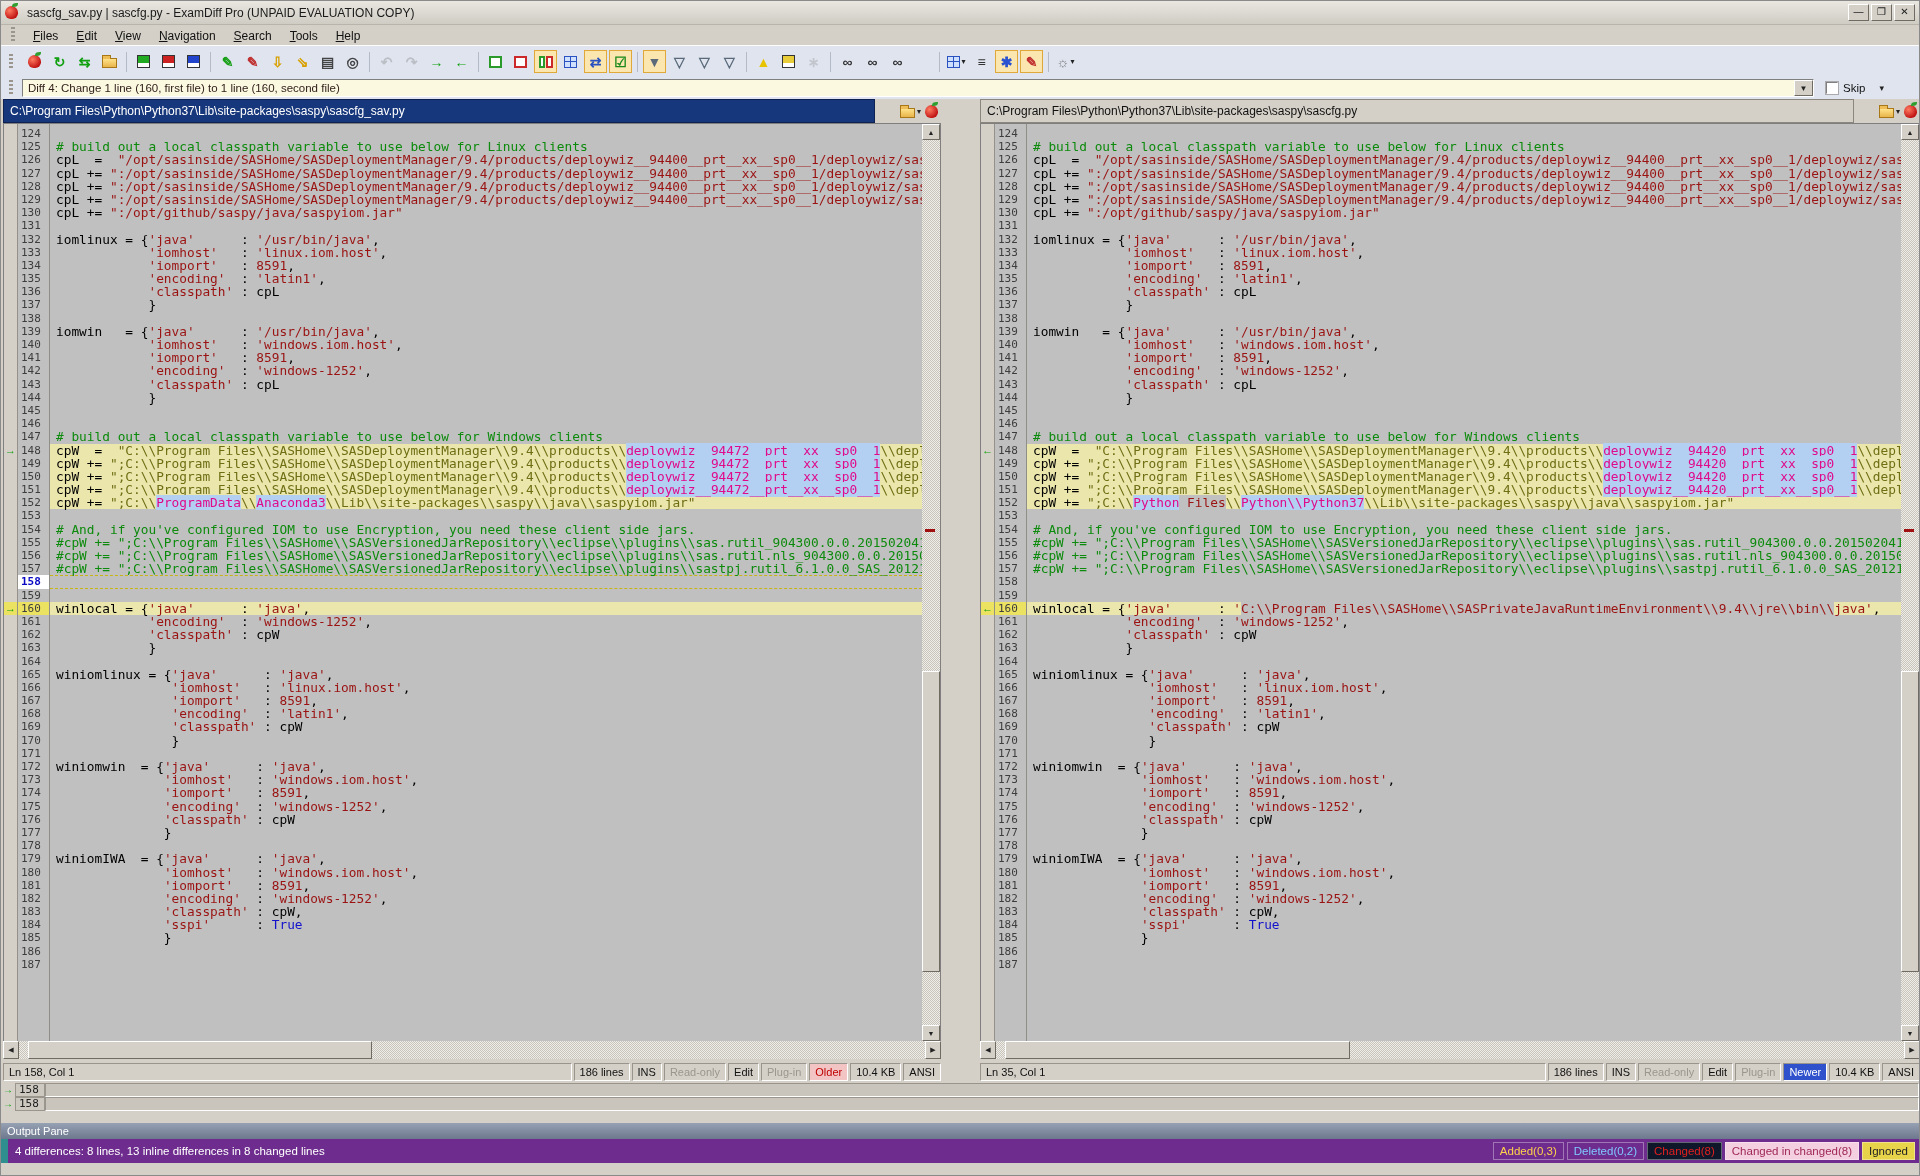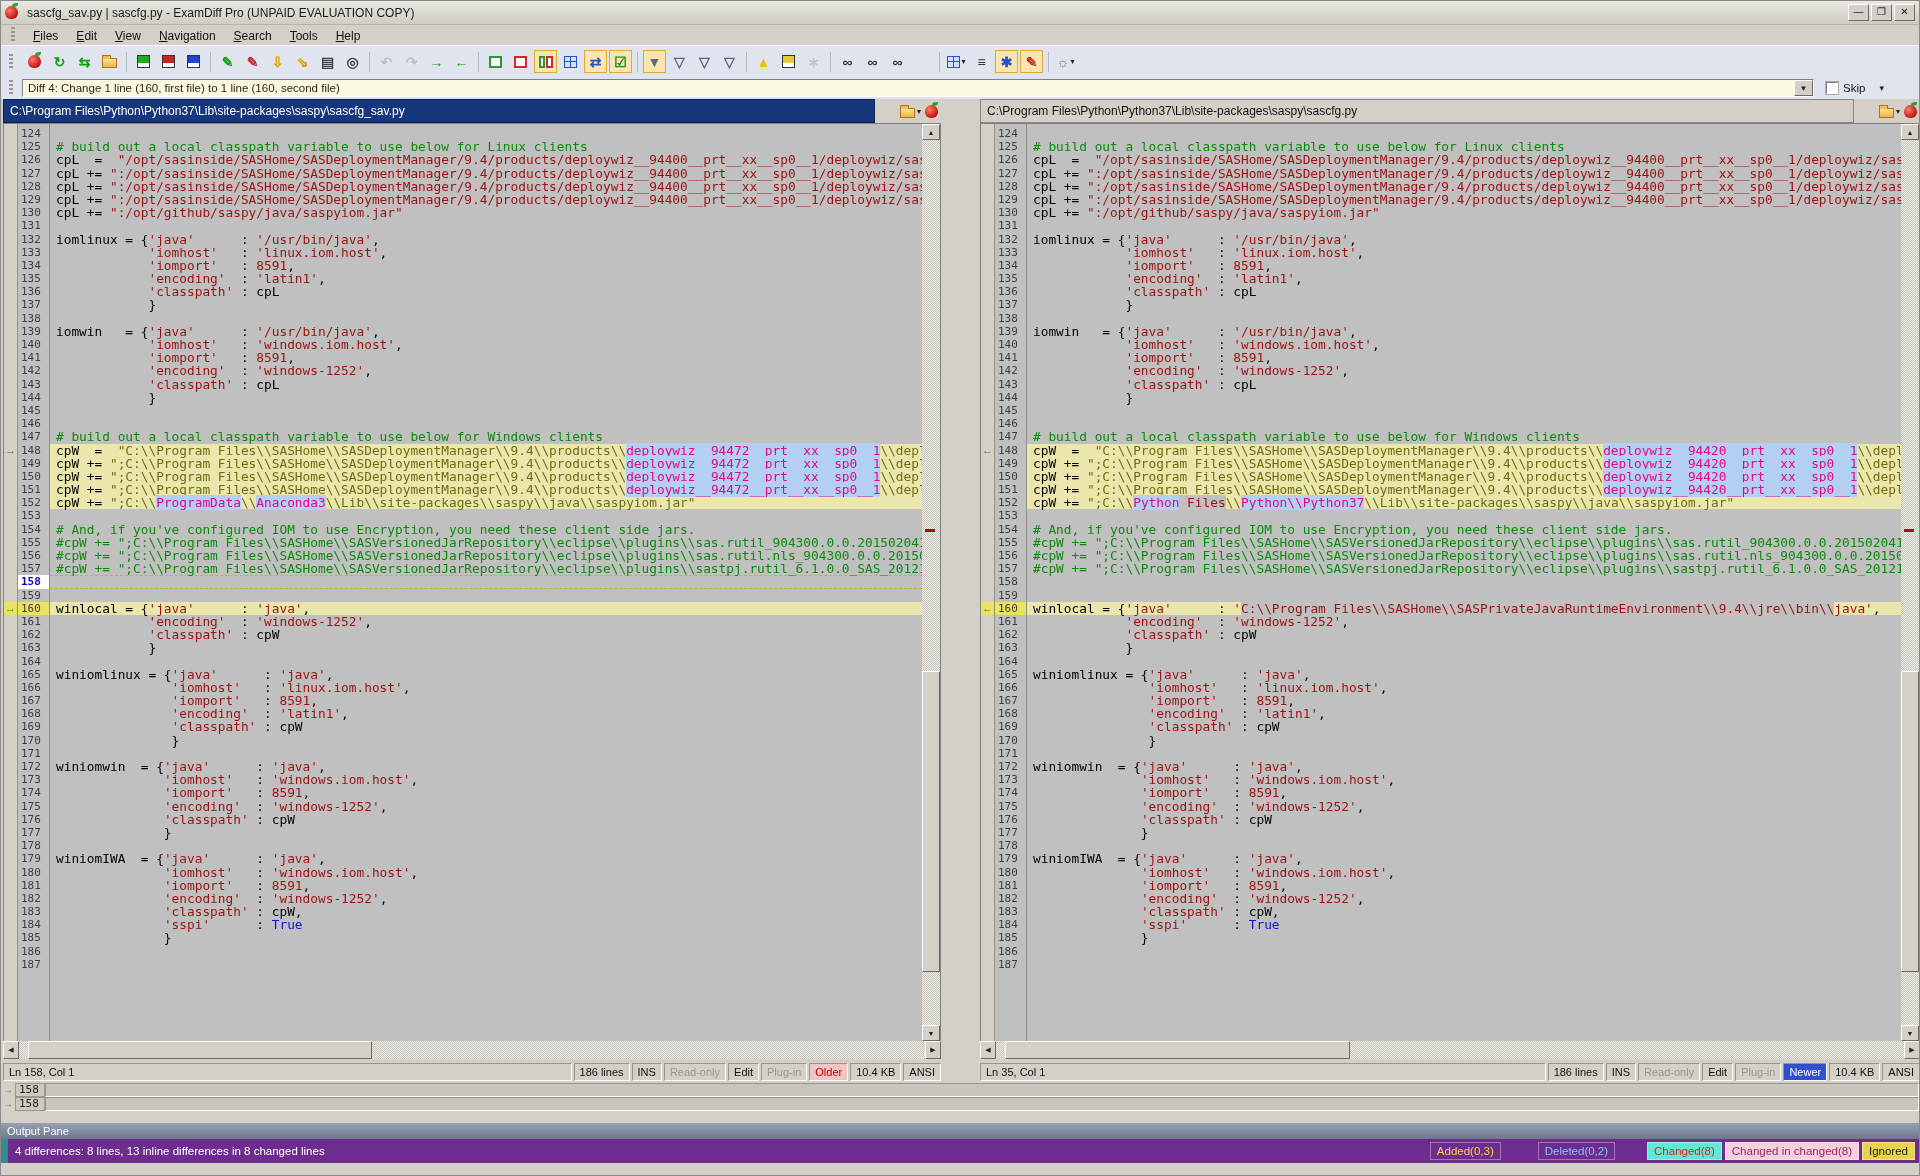--- a/index.html
+++ b/index.html
@@ -806,20 +806,20 @@
 
   <div class="output-strip">
     <span>Output Pane</span>
   </div>
 
   <div class="bottombar" style="background: rgb(110, 45, 142);">
     <span class="corner-chip"></span>
     <span>4 differences: 8 lines, 13 inline differences in 8 changed lines</span>
     <span class="badges" id="badges">
         <span class="badge" style="color: rgb(255, 210, 74); background: transparent;">Added(0,3)</span>
-        <span class="badge" style="color: rgb(126, 200, 255); background: transparent; margin-left: 34px;">Deleted(0,2)</span>
-        <span class="badge" style="color: rgb(224, 32, 32); background: #5eead4; margin-left: 29px;">Changed(8)</span>
+        <span class="badge" style="color: rgb(126, 200, 255); background: transparent;">Deleted(0,2)</span>
+        <span class="badge" style="color: rgb(224, 32, 32); background: #0f172a;">Changed(8)</span>
         <span class="badge" style="color: rgb(160, 40, 88); background: rgb(243, 207, 224);">Changed in changed(8)</span>
         <span class="badge" style="color: rgb(34, 34, 34); background: rgb(232, 212, 74);">Ignored</span>
       </span>
   </div>
 
 </div>
 
 </body></html>

